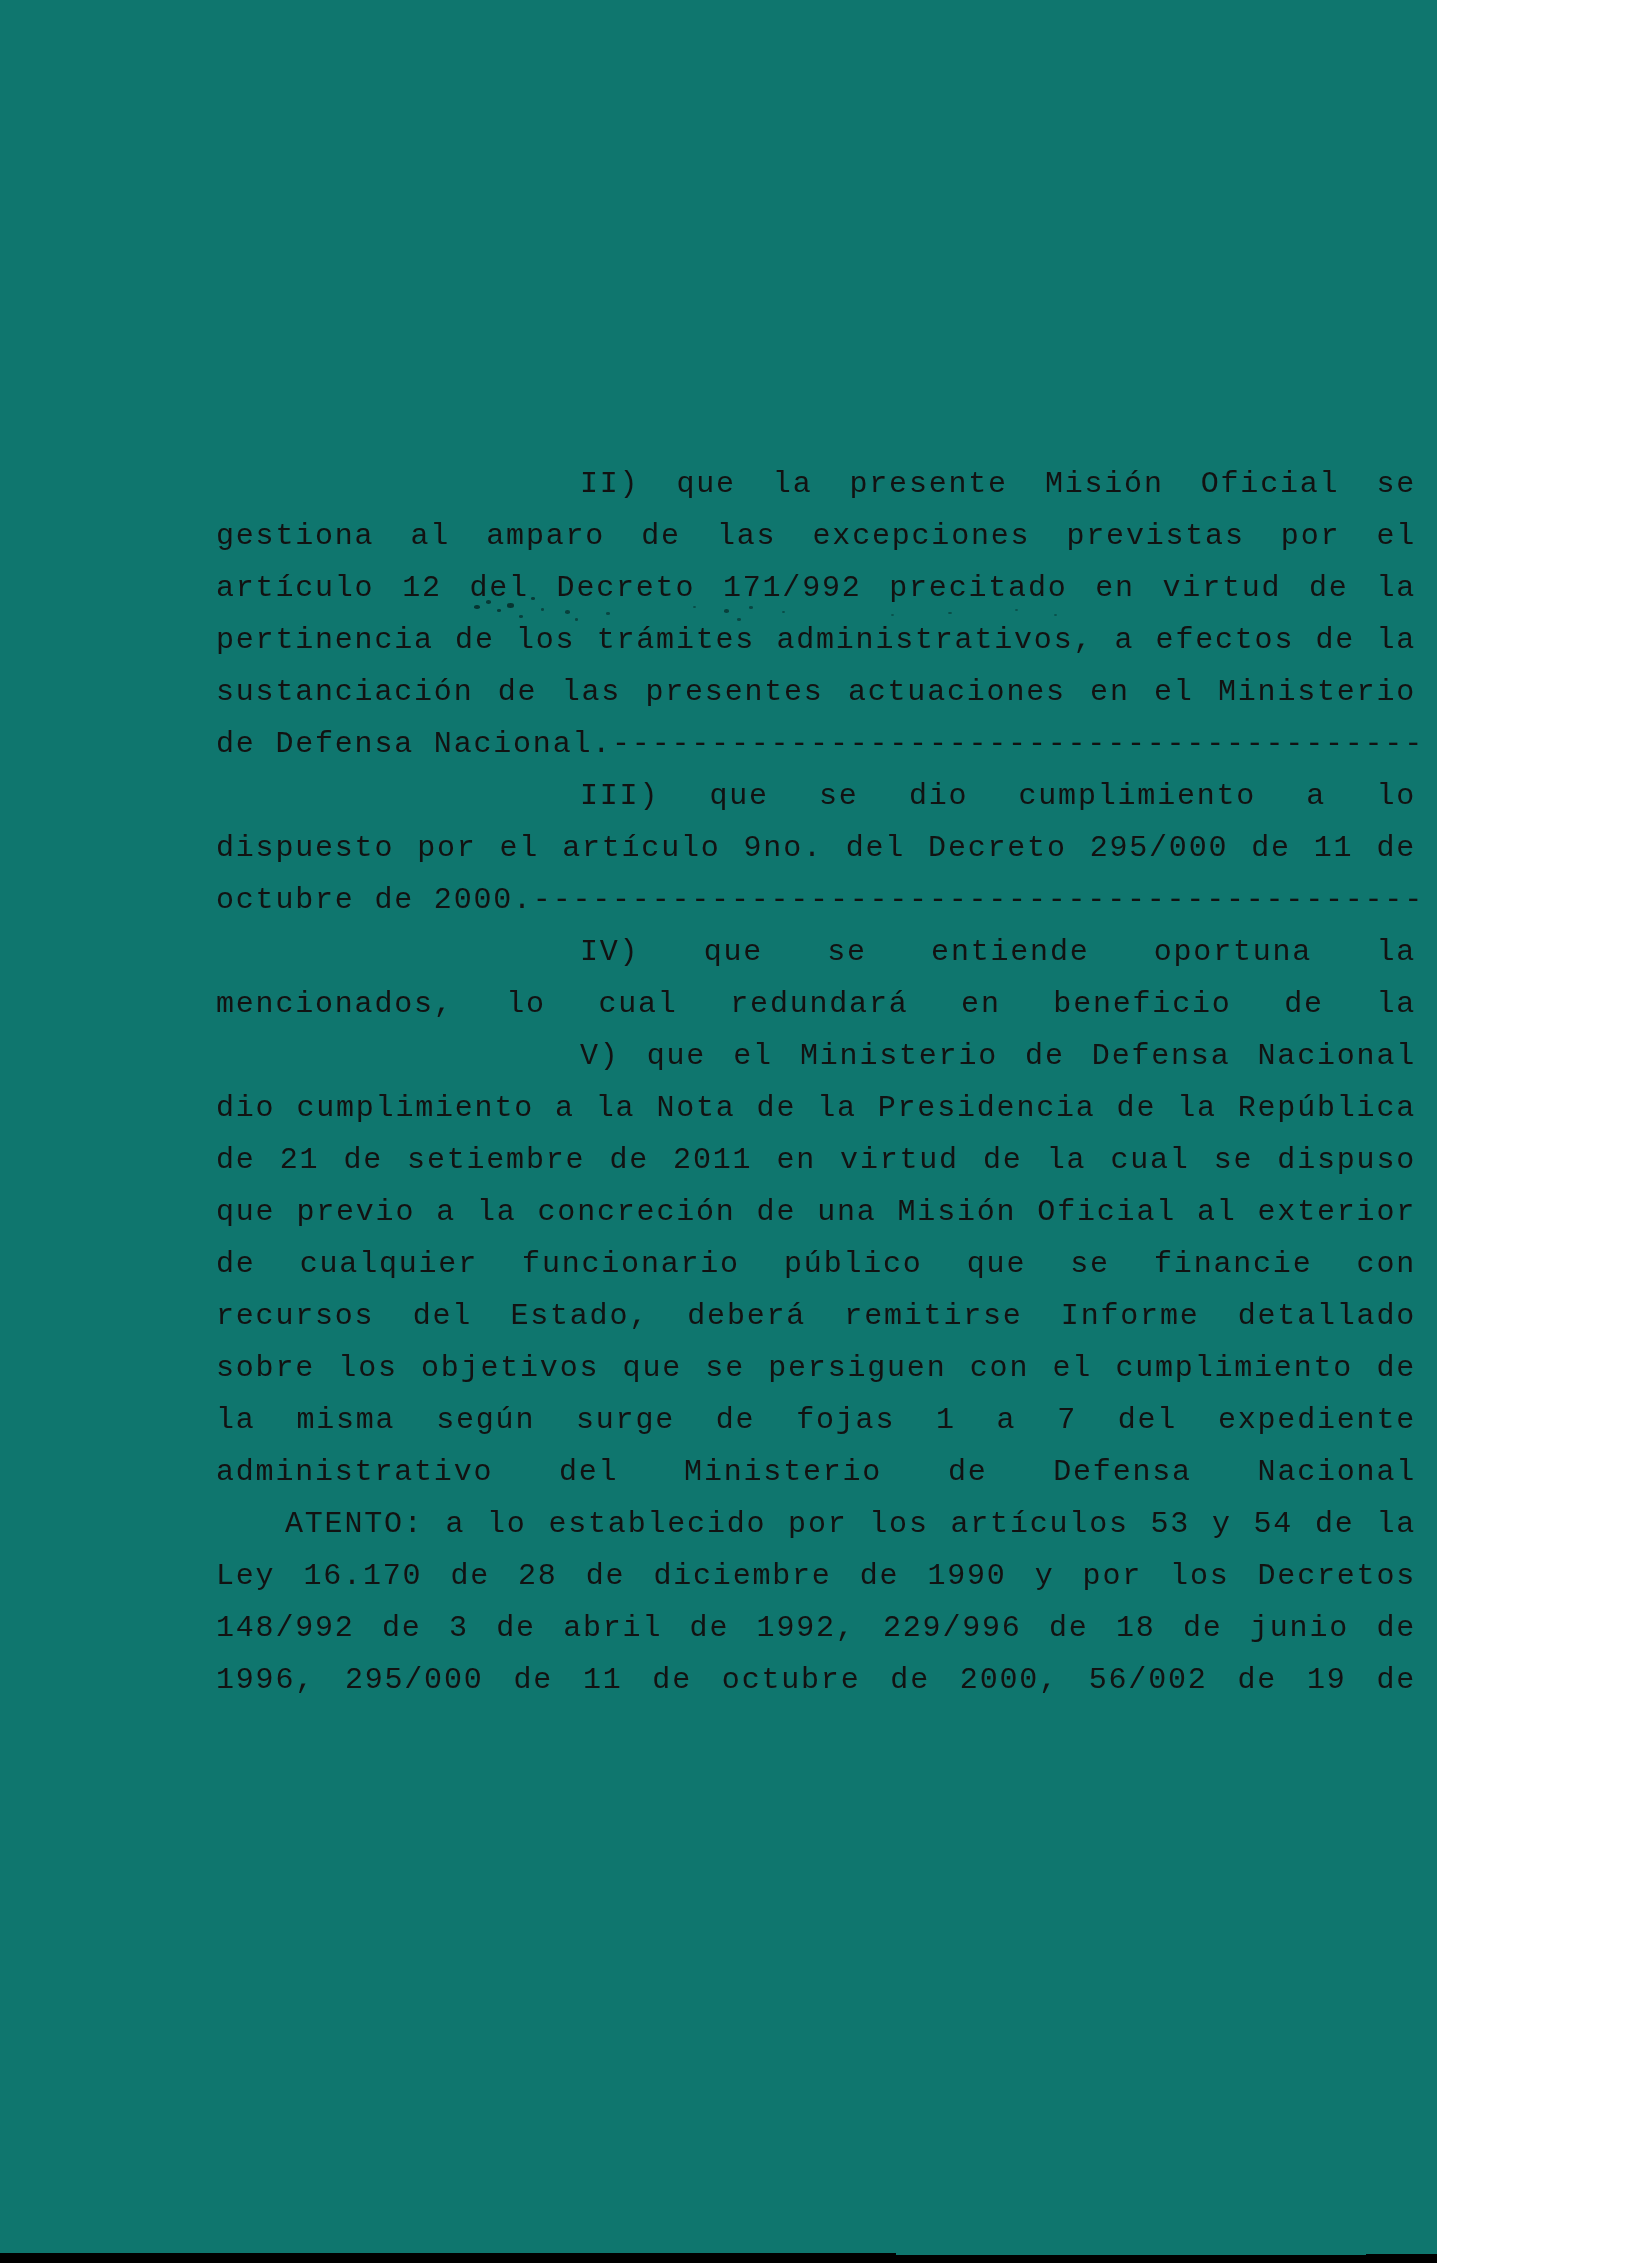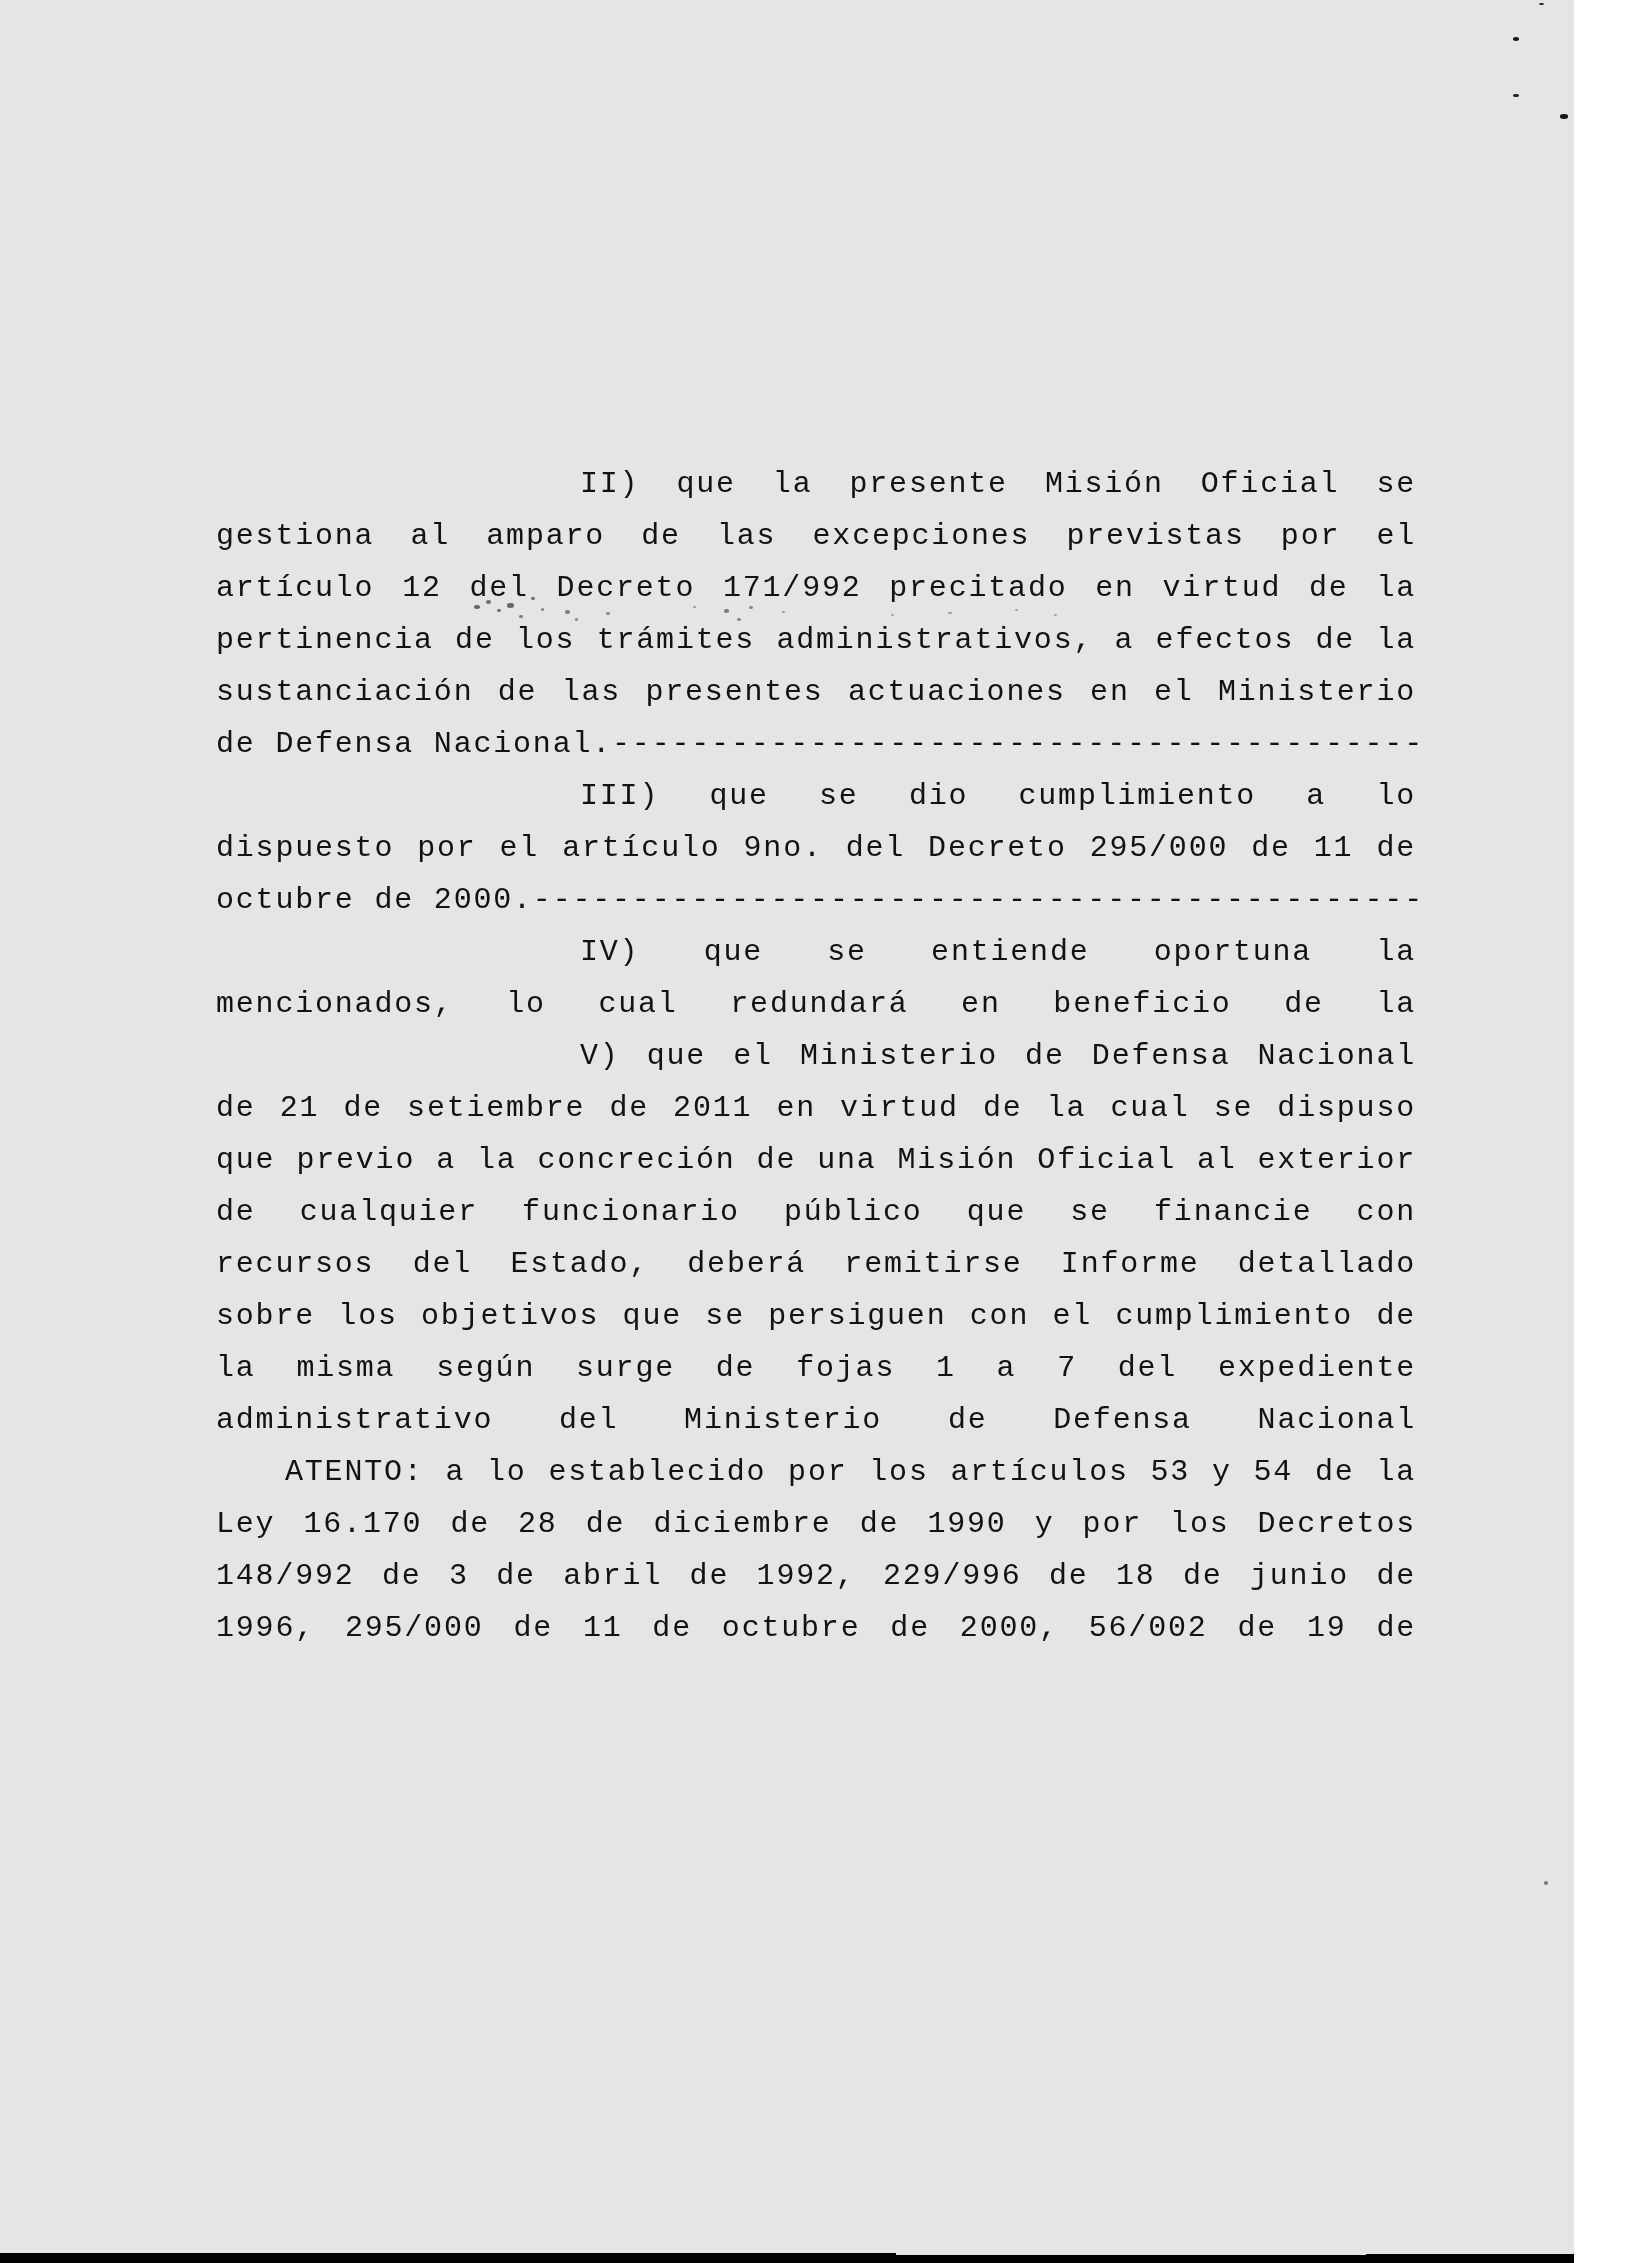--- a/index.html
+++ b/index.html
@@ -2,23 +2,23 @@
 <html><head>
 <meta charset="utf-8">
 <style>
   html, body {
     margin: 0;
     padding: 0;
     background: #ffffff;
   }
   .page {
     position: relative;
-    width: 1574px;
+    width: 1437px;
     height: 2263px;
-    background: #e5e5e5;
+    background: #0f766e;
     overflow: hidden;
     font-family: "Liberation Mono", "DejaVu Sans Mono", monospace;
   }
   .doc {
     position: absolute;
     left: 216px;
     top: 458px;
     width: 1200px;
     font-size: 30px;
     line-height: 52px;
@@ -81,20 +81,21 @@
       <div class="line fill">artículo 12 del Decreto 171/992 precitado en virtud de la</div>
       <div class="line fill">pertinencia de los trámites administrativos, a efectos de la</div>
       <div class="line fill">sustanciación de las presentes actuaciones en el Ministerio</div>
       <div class="line">de Defensa Nacional.-----------------------------------------</div>
       <div class="line fill indent-deep">III) que se dio cumplimiento a lo</div>
       <div class="line fill">dispuesto por el artículo 9no. del Decreto 295/000 de 11 de</div>
       <div class="line">octubre de 2000.---------------------------------------------</div>
       <div class="line fill indent-deep">IV) que se entiende oportuna la</div>
       <div class="line fill">mencionados, lo cual redundará en beneficio de la</div>
       <div class="line fill indent-deep">V) que el Ministerio de Defensa Nacional</div>
+      <div class="line fill">dio cumplimiento a la Nota de la Presidencia de la República</div>
       <div class="line fill">de 21 de setiembre de 2011 en virtud de la cual se dispuso</div>
       <div class="line fill">que previo a la concreción de una Misión Oficial al exterior</div>
       <div class="line fill">de cualquier funcionario público que se financie con</div>
       <div class="line fill">recursos del Estado, deberá remitirse Informe detallado</div>
       <div class="line fill">sobre los objetivos que se persiguen con el cumplimiento de</div>
       <div class="line fill">la misma según surge de fojas 1 a 7 del expediente</div>
       <div class="line fill">administrativo del Ministerio de Defensa Nacional</div>
       <div class="line fill indent-small"><span class="und">ATENTO</span>: a lo establecido por los artículos 53 y 54 de la</div>
       <div class="line fill">Ley 16.170 de 28 de diciembre de 1990 y por los Decretos</div>
       <div class="line fill">148/992 de 3 de abril de 1992, 229/996 de 18 de junio de</div>

